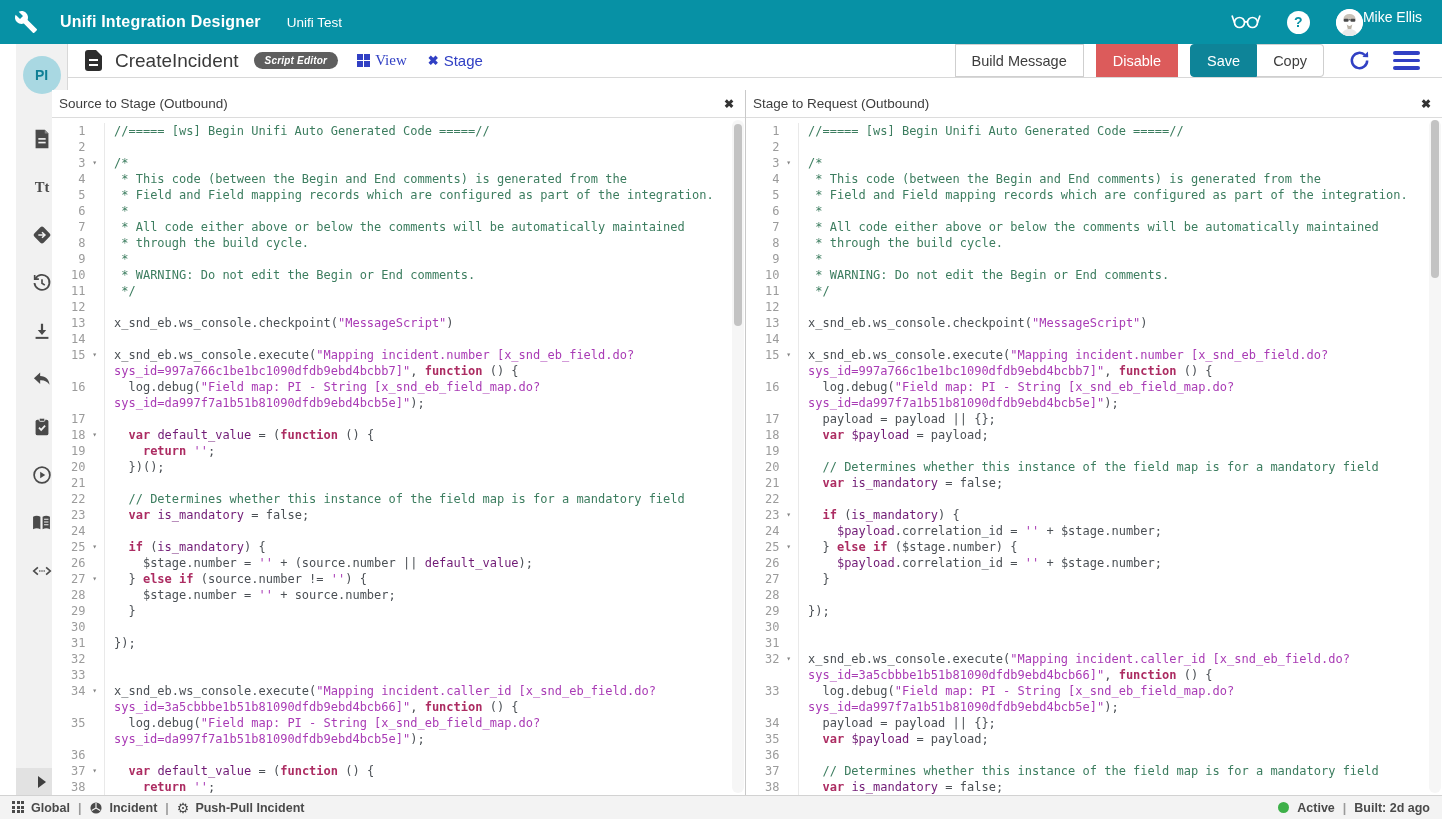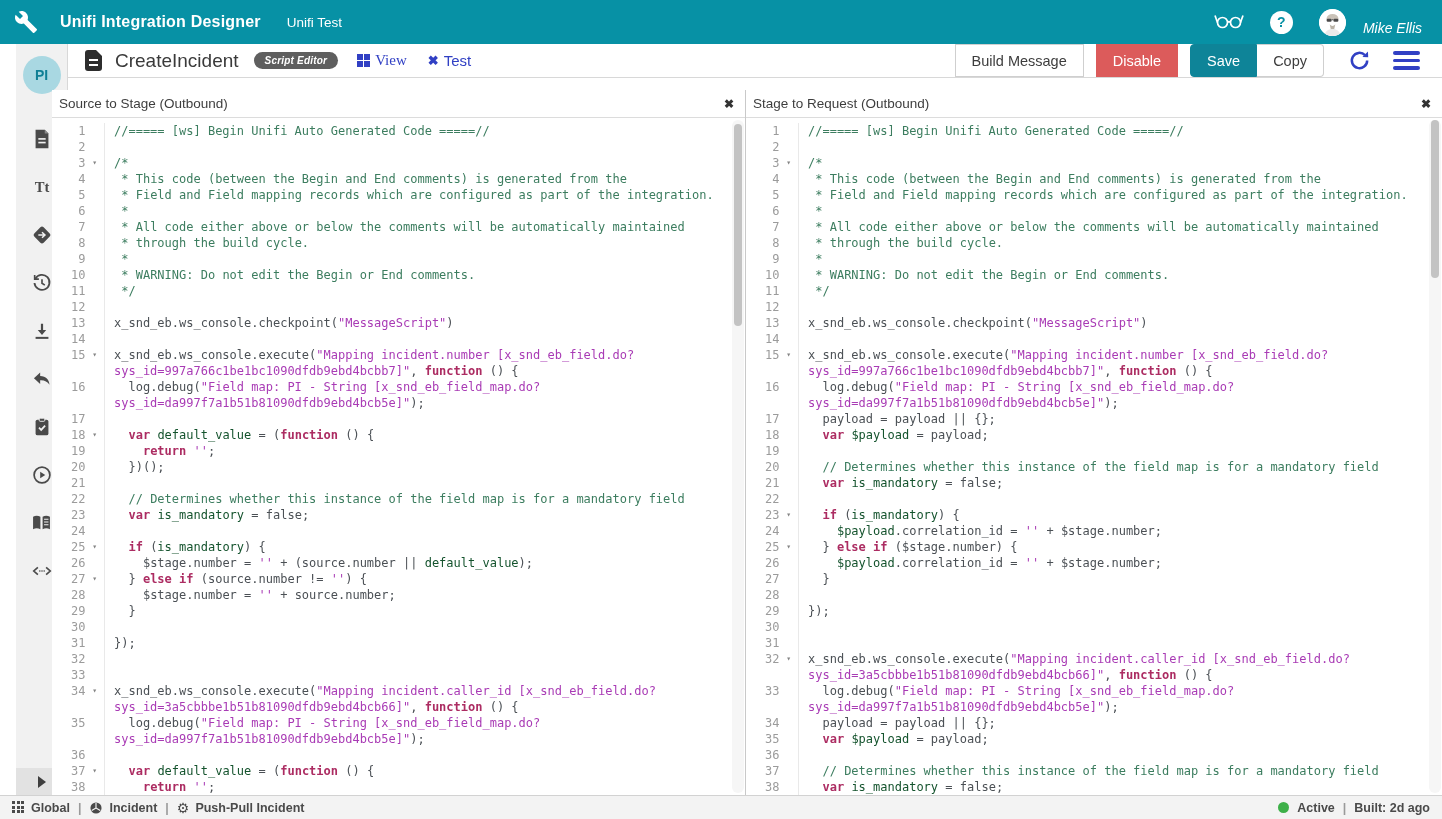--- a/index.html
+++ b/index.html
@@ -6,21 +6,21 @@
   html,body { width:1442px; height:819px; overflow:hidden; font-family:"Liberation Sans",sans-serif; background:#fff; }
   .stage { position:relative; width:1442px; height:819px; }
 
   
   .app-header { position:absolute; top:0; left:0; width:100%; height:44px; background:#0791a5; display:flex; align-items:center; color:#fff; }
   .wrench-box { margin-left:14px; display:flex; align-items:center; }
   .app-title { font-size:16px; font-weight:bold; margin-left:22px; letter-spacing:.2px; }
   .app-subtitle { font-size:13.5px; margin-left:26px; }
   .header-right { margin-left:auto; display:flex; align-items:center; gap:26px; margin-right:20px; }
   .q-circle { width:23px; height:23px; border-radius:50%; background:#fff; color:#0791a5; font-weight:bold; font-size:14px; display:flex; align-items:center; justify-content:center; }
-  .user-chip { display:flex; align-items:flex-end; gap:17px;font-style:italic; }
+  .user-chip { display:flex; align-items:flex-start; gap:0; }
   .user-avatar { width:27px; height:27px; border-radius:50%; background:#fff; overflow:hidden; display:flex; align-items:center; justify-content:center; }
   .user-name { font-size:14px; }
 
   
   .toolbar { position:absolute; left:52px; top:44px; right:0; height:34px; background:#fff; border-bottom:1px solid #d8d8d8; display:flex; align-items:center; }
   .doc-icon { margin-left:33px; width:17px; height:21px; background:#2d2d2d; border-radius:3px; position:relative; flex:none; }
   .doc-icon:before { content:""; position:absolute; right:-1px; top:-1px; border:4px solid #fff; border-left-color:transparent; border-bottom-color:transparent; }
   .doc-icon:after { content:""; position:absolute; left:4px; right:4px; top:9px; height:2px; background:#fff; box-shadow:0 5px 0 #fff; }
   .doc-title { font-size:19px; color:#3a3a3a; margin-left:13px; }
   .badge { background:#5f5f5f; color:#fff; font-size:10px; font-weight:bold; font-style:italic; padding:3px 11px; border-radius:10px; margin-left:15px; letter-spacing:.2px; }
@@ -58,21 +58,21 @@
   .panel-close { margin-left:auto; font-weight:bold; color:#333; font-size:12px; cursor:pointer; }
   .code-area { flex:1; position:relative; overflow:hidden; padding-top:5px; background:#fff; }
   .code-line { display:flex; font-family:"DejaVu Sans Mono",monospace; font-size:12px; line-height:16px; }
   .gutter { flex:none; display:flex; width:53px; border-right:1px solid #e9e9e9; }
   .ln { width:34px; text-align:right; color:#9b9b9b; }
   .fold { width:19px; text-align:center; color:#848484; font-size:8px; line-height:16px; }
   .code { flex:1; padding-left:9px; padding-right:16px; white-space:pre-wrap; overflow-wrap:break-word; color:#4b5055; }
   .tk-c { color:#3c7d5f; }
   .tk-s { color:#a93bb5; }
   .tk-k { color:#ac2c62; font-weight:bold; }
-  .tk-v { color:#14532d; }
+  .tk-v { color:#701a75; }
   .tk-p { color:#4b5055; }
   .scroll-track { position:absolute; top:2px; bottom:2px; right:1px; width:12px; background:#f6f6f6; border-radius:6px; }
   .scroll-thumb { position:absolute; right:2px; width:8px; background:#c3c3c3; border-radius:4px; }
   .panel-left .scroll-thumb { top:4px; height:202px; }
   .panel-right .scroll-thumb { top:0; height:158px; }
 
   
   .statusbar { position:absolute; left:0; bottom:0; width:100%; height:24px; background:#f3f3f3; border-top:1px solid #d2d2d2; display:flex; align-items:center; font-size:12.5px; color:#4a4a4a;font-weight:bold; }
   .sb-left { display:flex; align-items:center; gap:8px; padding-left:12px; }
   .sb-right { margin-left:auto; display:flex; align-items:center; gap:8px; padding-right:12px;justify-content:center; }
@@ -134,21 +134,21 @@
       <span class="grid4">
           <span></span>
           <span></span>
           <span></span>
           <span></span>
         </span>
       <span>View</span>
     </div>
     <div class="tb-link close-link">
       <span class="x-glyph">✖</span>
-      <span>Test</span>
+      <span>Stage</span>
     </div>
     <div class="toolbar-right">
       <div class="btn btn-plain btn-build">Build Message</div>
       <div class="btn btn-disable">Disable</div>
       <div class="btn btn-save">Save</div>
       <div class="btn btn-plain btn-copy">Copy</div>
       <div class="refresh-box">
         <svg width="23" height="23" viewBox="0 0 24 24" fill="none">
           <path d="M20 12a8 8 0 1 1-2.3-5.6" stroke="#3140c4" stroke-width="2.6"></path>
           <path d="M20.8 2.6l.3 6-6-.3z" fill="#3140c4"></path>

